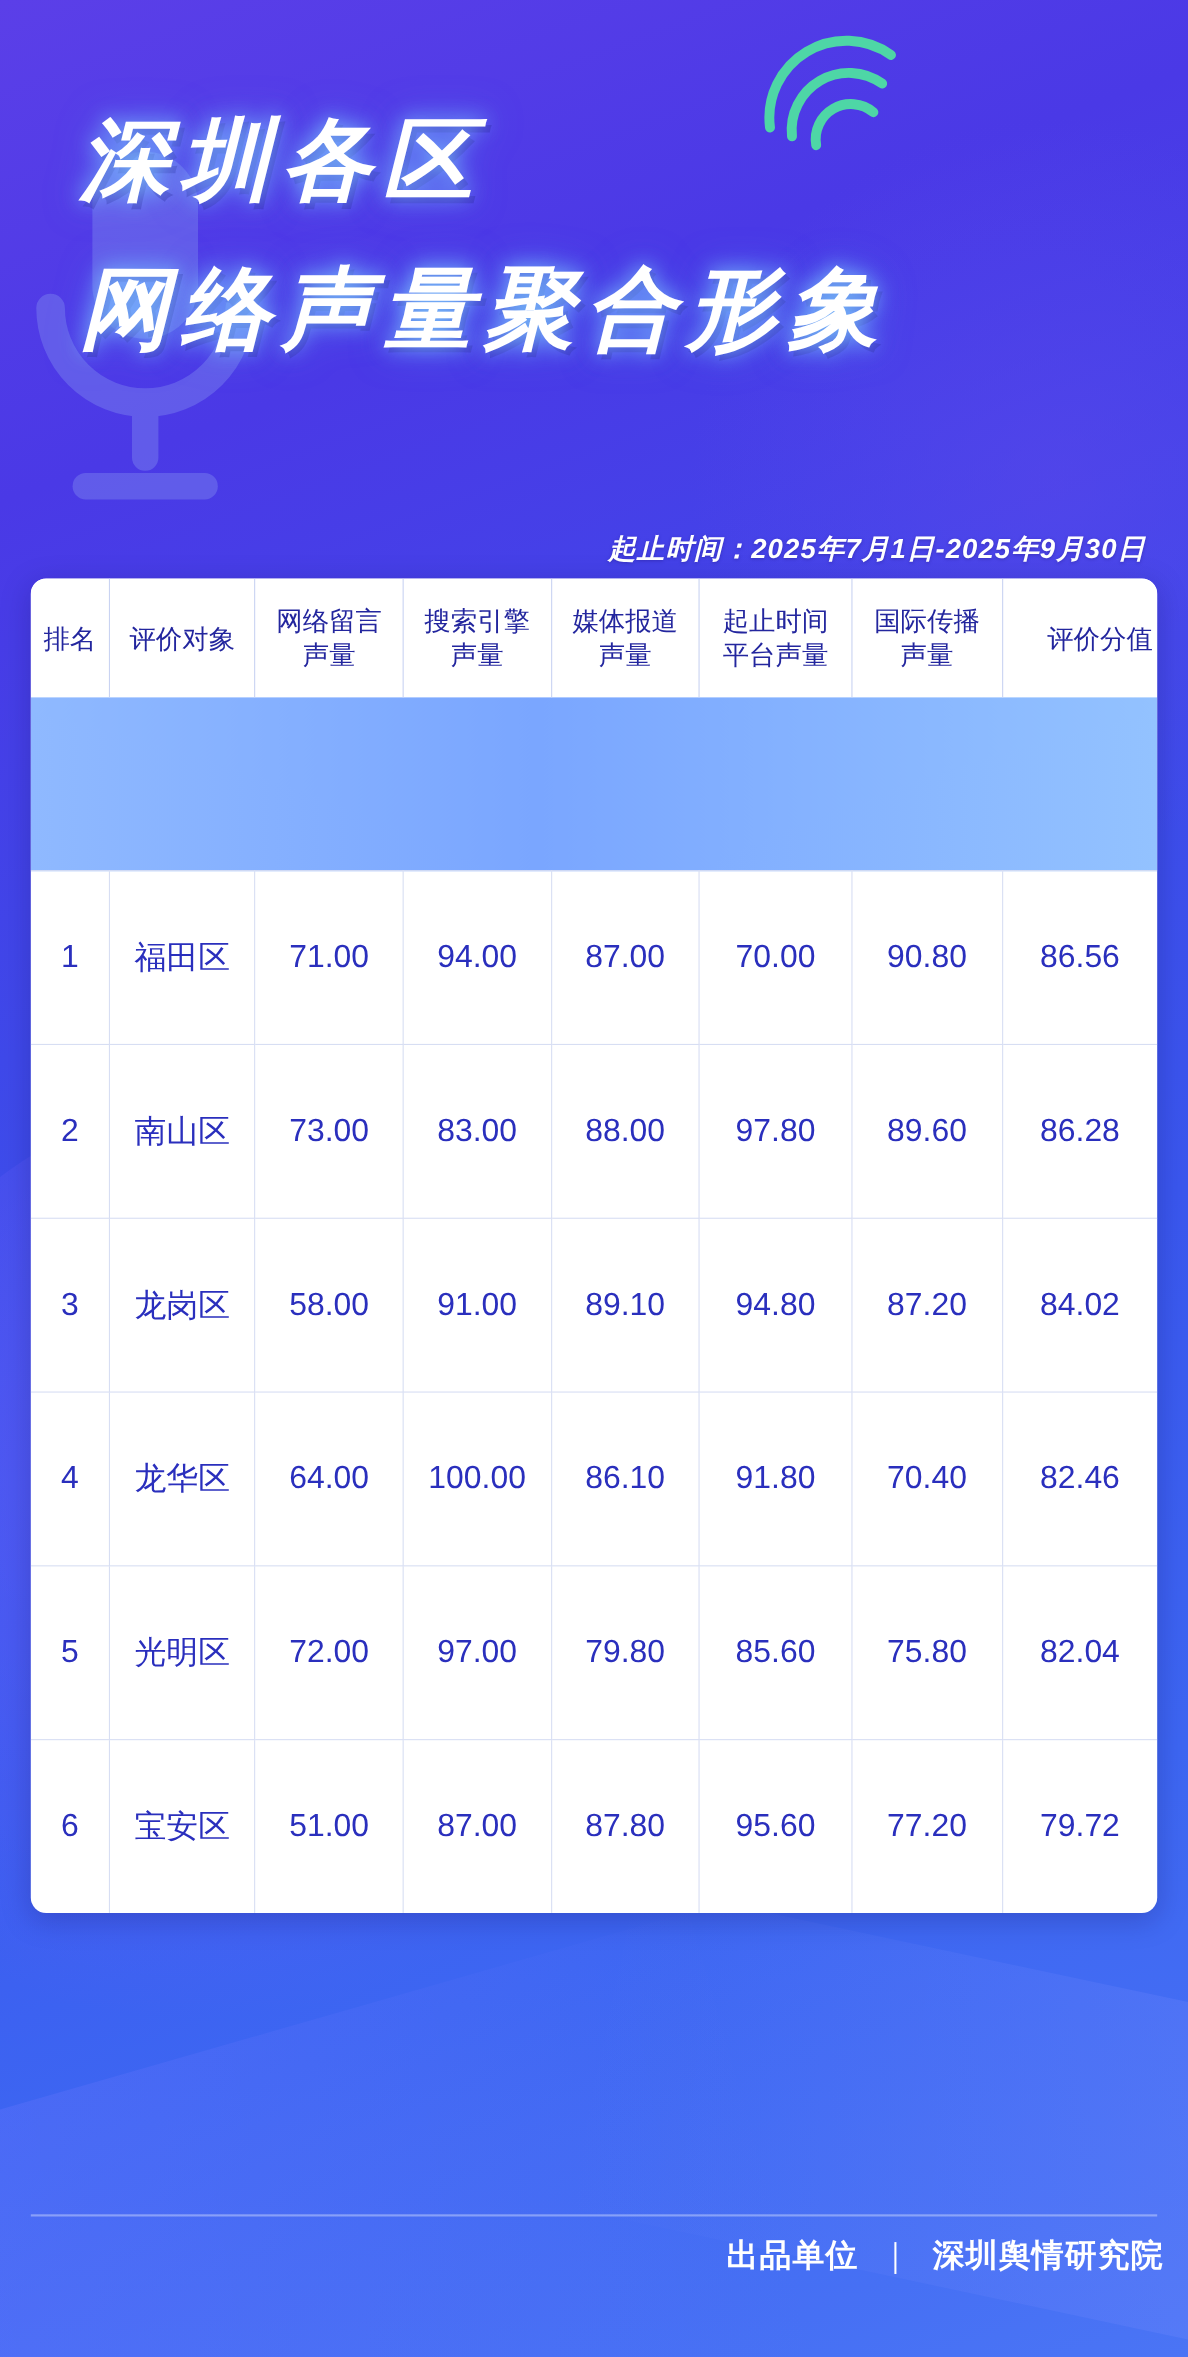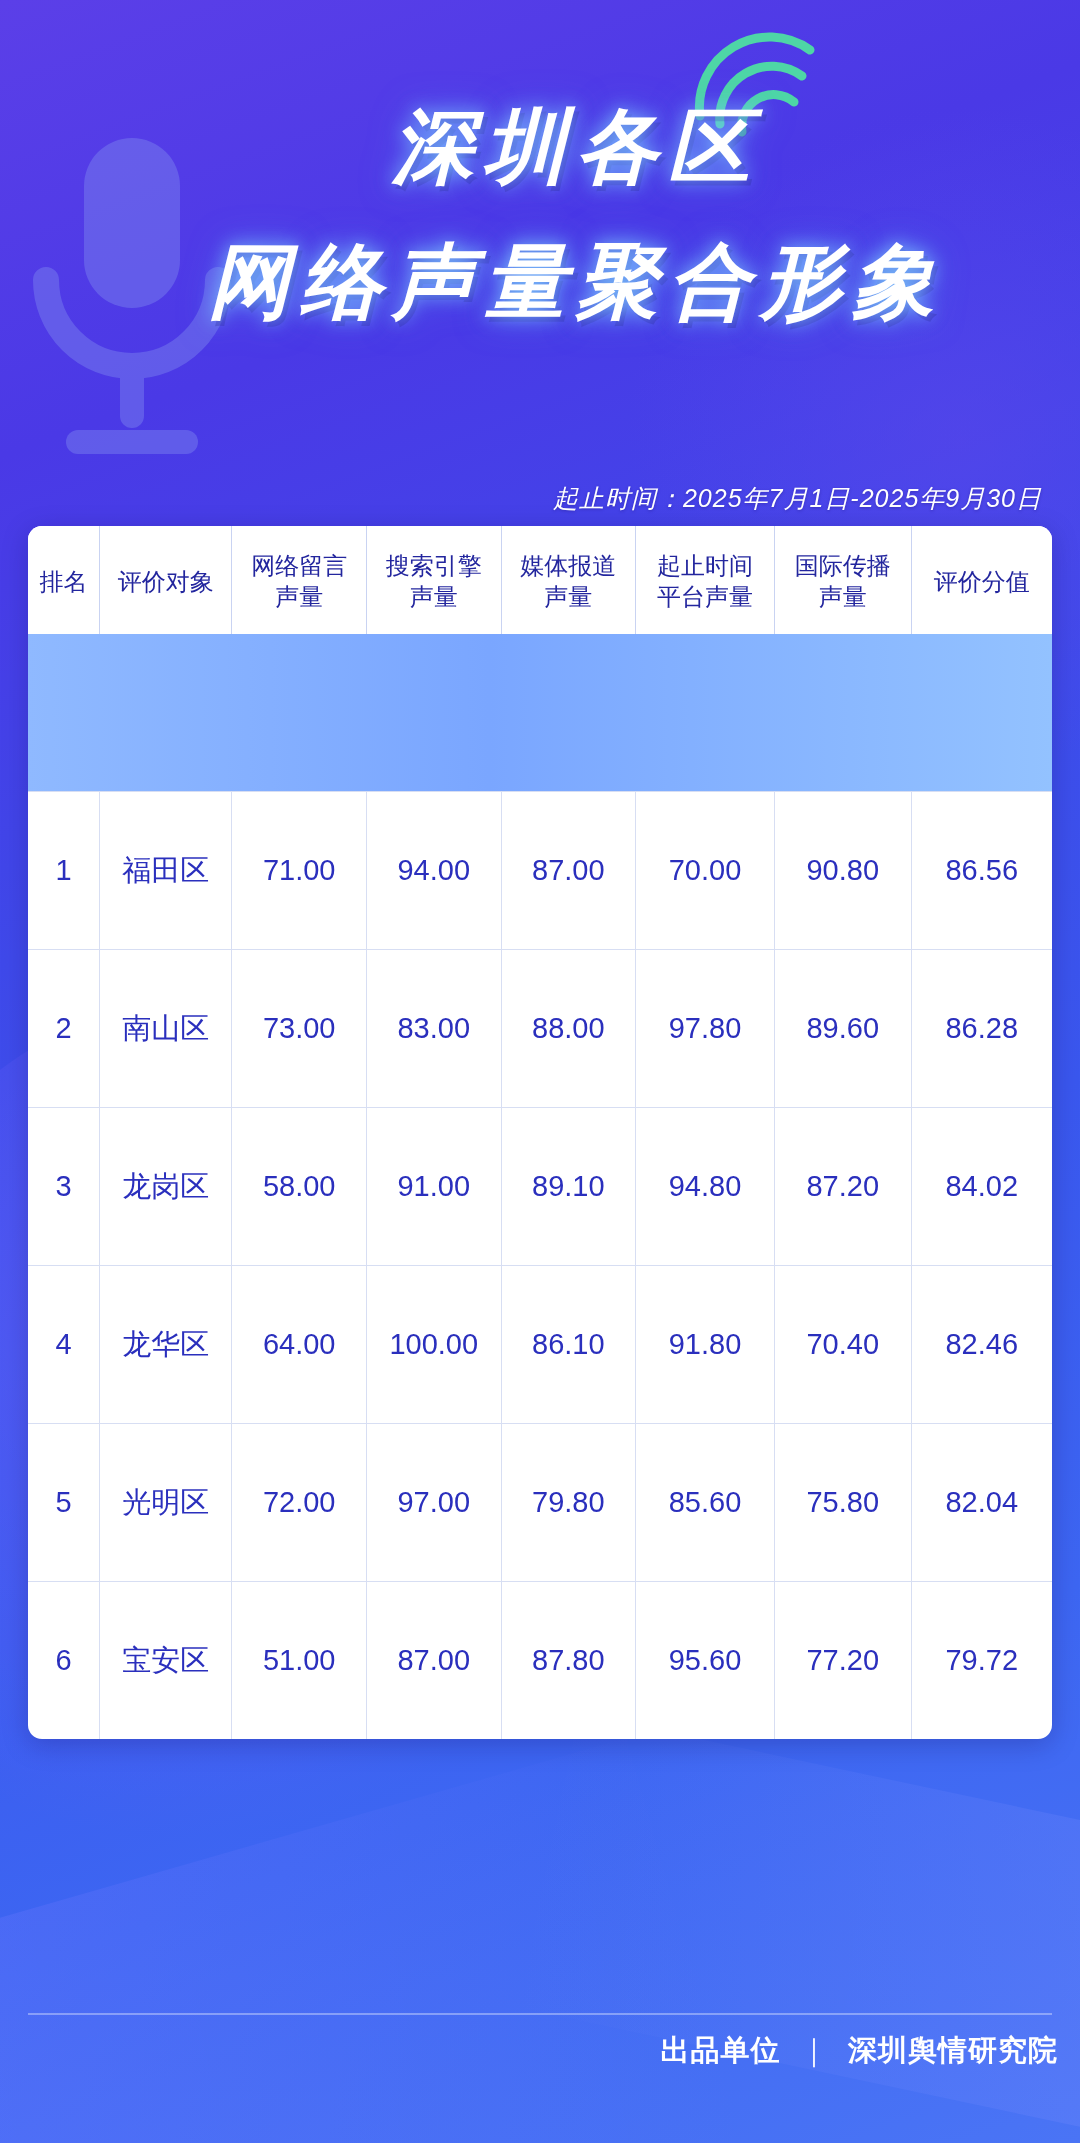--- a/index.html
+++ b/index.html
@@ -82,21 +82,21 @@
     height: 120px;
     pointer-events: none;
   }
 
   
   .title-wrap {
     position: absolute;
     left: 0;
     top: 96px;
     width: 1080px;
-    text-align: center;
+    text-align: left;
     padding-left: 72px;
     box-sizing: border-box;
   }
   .title-line {
     font-family: "DejaVu Sans", "Liberation Sans", sans-serif;
     font-weight: bold;
     font-style: italic;
     color: #ffffff;
     letter-spacing: 10px;
     line-height: 1.25;
@@ -108,21 +108,21 @@
   .title-line.l1 { font-size: 82px; }
   .title-line.l2 { font-size: 82px; margin-top: 32px; }
 
   
   .daterange {
     position: absolute;
     right: 38px;
     top: 482px;
     color: #ffffff;
     font-size: 25px;
-    font-weight: normal;
+    font-weight: bold;
     font-style: italic;
     letter-spacing: 1px;
     text-shadow: 0 1px 3px rgba(30,20,120,0.4);
   }
 
   
   .card {
     position: absolute;
     left: 28px;
     top: 526px;
@@ -145,21 +145,21 @@
   }
   table.rank thead th {
     font-size: 24px;
     font-weight: normal;
     color: #23269e;
     padding: 24px 4px 22px 4px;
     line-height: 1.3;
     border-right: 1px solid #c9d3f2;
     background: #ffffff;
   }
-  table.rank thead th:last-child { border-right: none; }
+  table.rank thead th:last-child { border-right: none; text-align: right; }
   .head-underline td {
     padding: 0;
     height: 5px;
     background: linear-gradient(90deg, #8fb9ff 0%, #7aa6ff 45%, #93c2ff 100%);
   }
   table.rank tbody td {
     font-size: 29px;
     padding: 0;
     height: 157px;
     border-right: 1px solid #d7def3;

